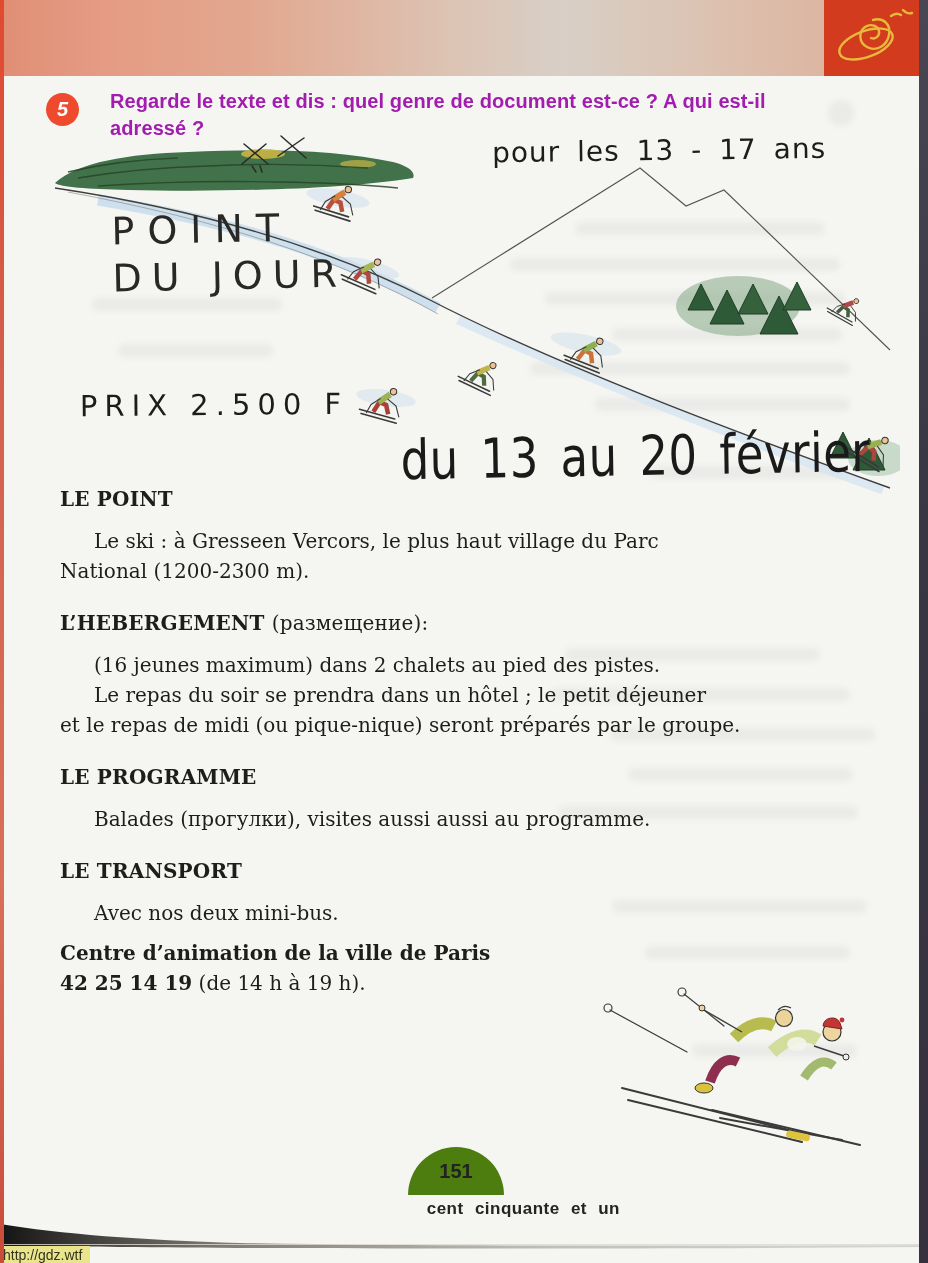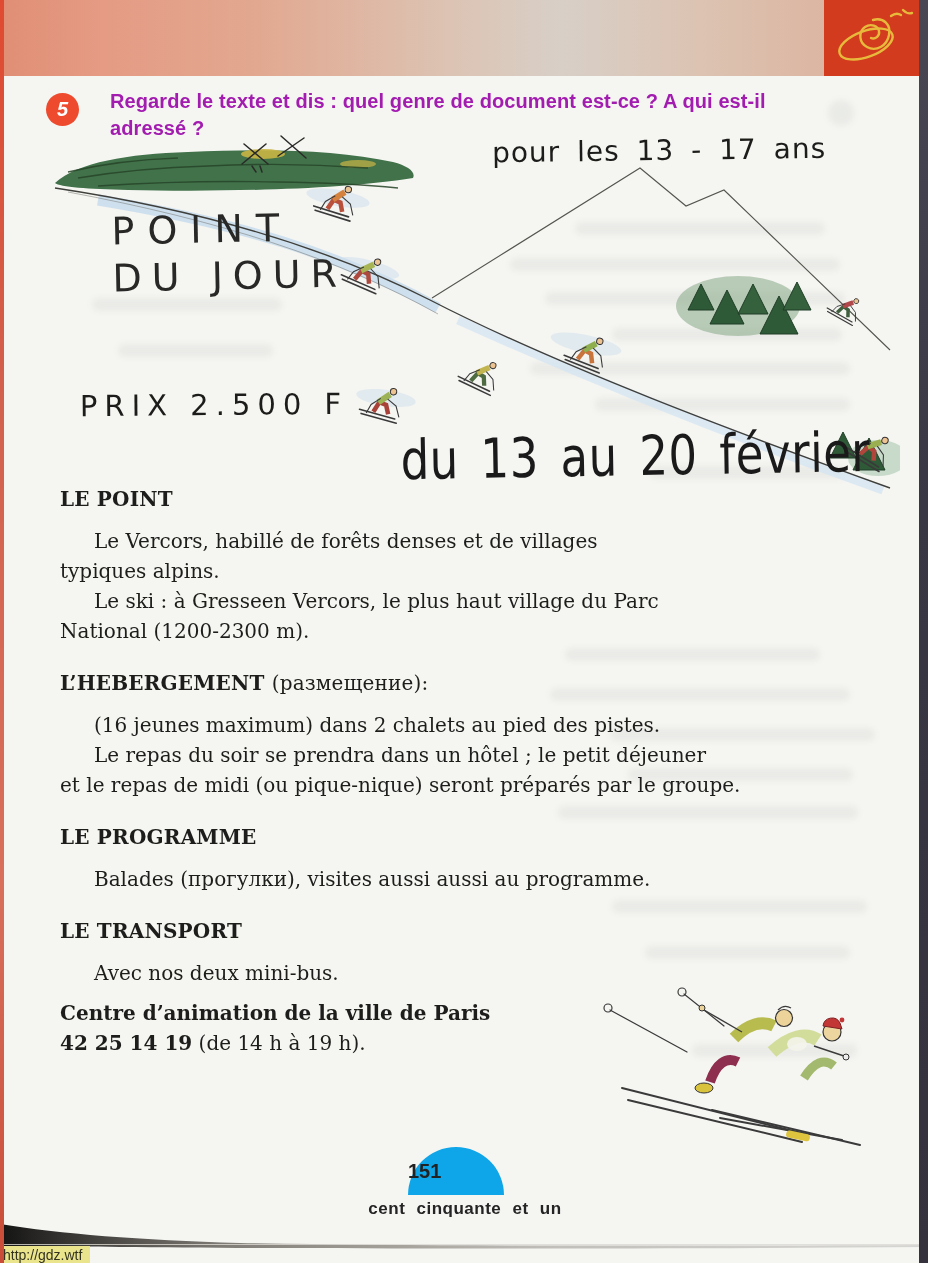--- a/index.html
+++ b/index.html
@@ -40,24 +40,24 @@
   .text-col h3{font-size:20px;line-height:22px;margin:26px 0 16px;font-weight:700;letter-spacing:.2px;}
   .text-col h3:first-child{margin-top:0;}
   .text-col h3 .note{font-weight:400;margin-left:7px;}
   .text-col p{margin:0;text-indent:34px;white-space:pre-line;}
   .contact{margin-top:10px;}
   .contact div{line-height:30px;}
   .cname{font-weight:700;}
   .cphone b{font-weight:700;}
 
   
-  .semi{left:408px;top:1147px;width:96px;height:48px;background:#0ea5e9;
-      border-radius:96px 96px 0 0;}
+  .semi{left:408px;top:1147px;width:96px;height:48px;background:#4d7c0f;
+      border-radius:96px 96px 0 0;text-align:center;}
   .semi span{display:inline-block;padding-top:13px;font-weight:700;font-size:20px;color:#222;}
-  .page-words{left:310px;top:1199px;width:310px;text-align:center;font-weight:700;font-size:17px;
+  .page-words{left:310px;top:1199px;width:310px;text-align:right;font-weight:700;font-size:17px;
       letter-spacing:.5px;word-spacing:6px;color:#242424;}
   .hairline{left:0;top:1244px;width:928px;height:1px;background:#dcd9d2;opacity:.8;}
   .watermark{left:0;top:1246px;background:#eae58d;color:#33331f;font-size:14px;
       padding:1px 8px 2px 3px;display:inline-block;}
 
   
   .smudge{position:absolute;height:13px;border-radius:6px;background:#7e8b7e;opacity:.09;filter:blur(3px);z-index:1;}
   .smudge.round{width:26px;height:26px;border-radius:50%;}
 
   svg{display:block;}
@@ -215,22 +215,20 @@
   <div class="abs hand audience z3">pour les 13 - 17 ans</div>
   <div class="abs hand brand-title z3">
     <span class="t1">POINT</span>
     <span class="t2">DU JOUR</span>
   </div>
   <div class="abs hand price z3">PRIX 2.500 F</div>
   <div class="abs hand dates z3">du 13 au 20 février</div>
 
   <div class="abs text-col">
     <h3><span>LE POINT</span><span class="note"></span></h3>
-    <p>Le Vercors, habillé de forêts denses et de villages
-typiques alpins.</p>
     <p>Le ski : à Gresseen Vercors, le plus haut village du Parc
 National (1200-2300 m).</p>
 
     <h3><span>L’HEBERGEMENT</span><span class="note">(размещение):</span></h3>
     <p>(16 jeunes maximum) dans 2 chalets au pied des pistes.</p>
     <p>Le repas du soir se prendra dans un hôtel ; le petit déjeuner
 et le repas de midi (ou pique-nique) seront préparés par le groupe.</p>
 
     <h3><span>LE PROGRAMME</span><span class="note"></span></h3>
     <p>Balades (прогулки), visites aussi aussi au programme.</p>

